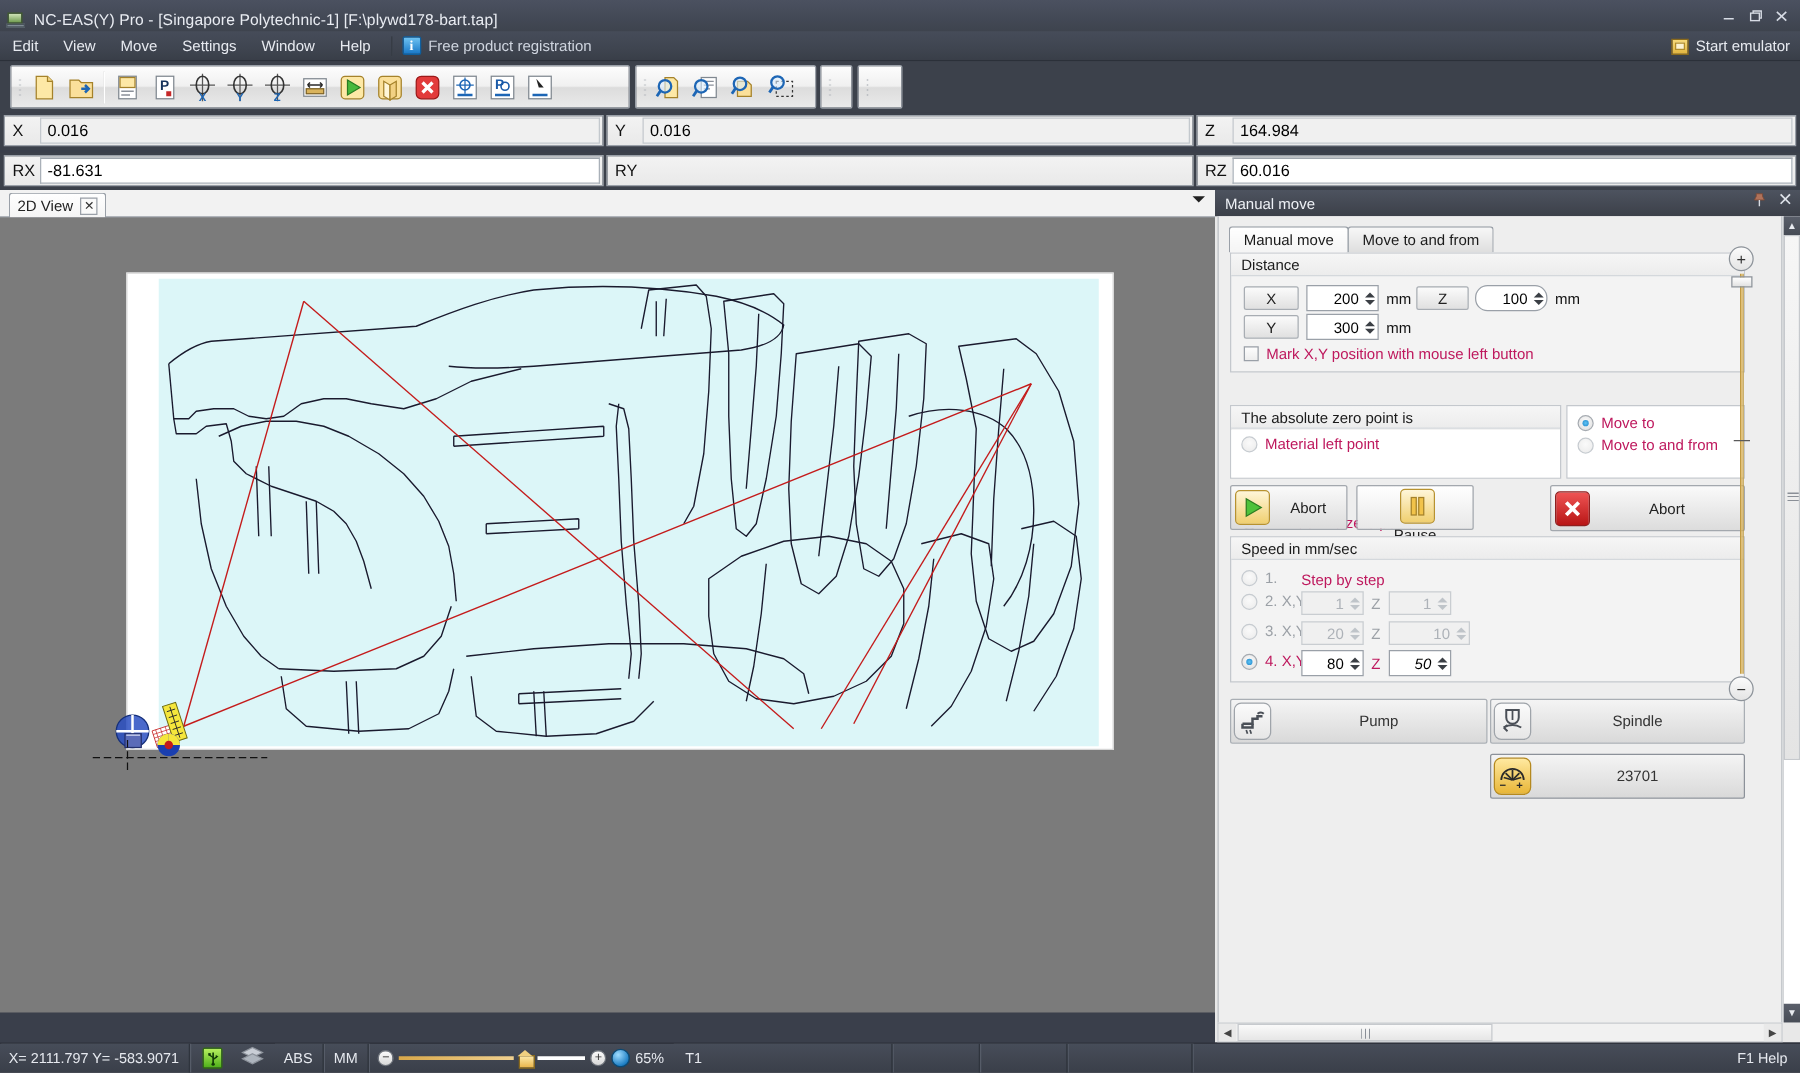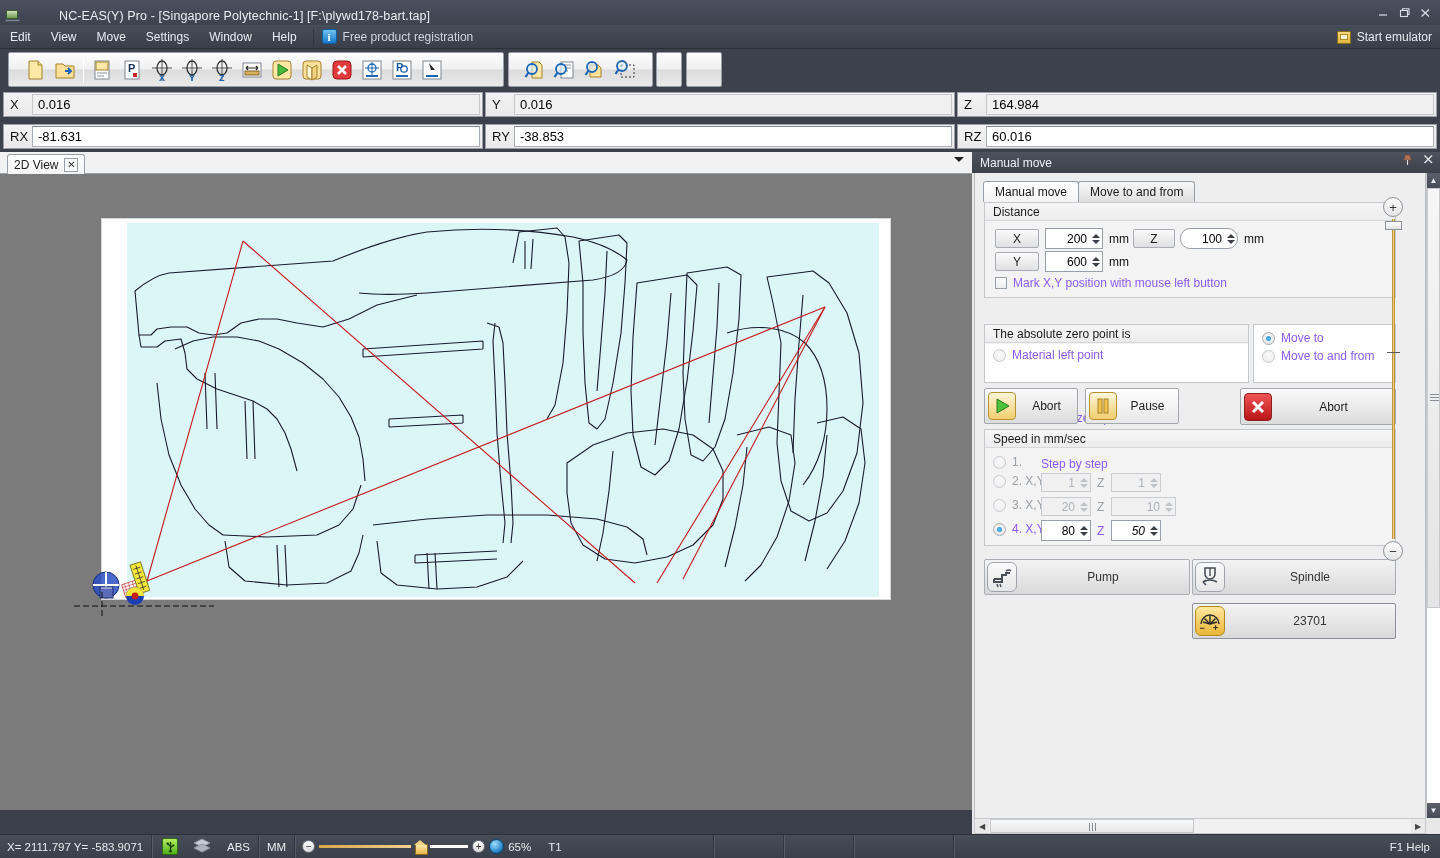--- a/index.html
+++ b/index.html
@@ -12,21 +12,21 @@
     background: #3a3f4b;
   }
   #app { position: relative; width: 1440px; height: 858px; }
 
   
   .titlebar {
     position: absolute; left: 0; top: 0; width: 1440px; height: 32px;
     background: linear-gradient(to bottom, #4b5160 0%, #434956 45%, #3b4049 100%);
     border-bottom: 1px solid #2c313a;
     display: flex; align-items: center;
-    color: #e9ecf2; font-size: 12.5px; gap: 32px;
+    color: #e9ecf2; font-size: 12.5px;
   }
   .title-icon {
     width: 16px; height: 14px; margin-left: 5px; margin-right: 6px;
     position: relative; flex: none;
   }
   .title-icon .mon {
     position: absolute; left: 1px; top: 1px; width: 12px; height: 9px;
     background: linear-gradient(to bottom,#cfe3b8,#6f9b4f); border: 1px solid #3f5a2c;
   }
   .title-icon .base {
@@ -279,21 +279,21 @@
   .radio {
     width: 13px; height: 13px; border-radius: 50%;
     border: 1px solid #a6abb1; background: radial-gradient(circle at 50% 40%,#fdfdfd,#dcdcdc);
     display:inline-block; position:relative; vertical-align:middle;
   }
   .radio.on:after {
     content:""; position:absolute; left:3px; top:3px; width:5px; height:5px;
     border-radius:50%; background: radial-gradient(circle,#5fc4f5,#1d84c8);
   }
   .radio.dim { border-color:#c6cbd0; background: radial-gradient(circle at 50% 40%,#fafafa,#eaeaea); }
-  .rowlabel { font-size: 12px; color:#8b5cf6; }
+  .rowlabel { font-size: 12px; color:#be185d; }
   .rowlabel.dim { color:#9ba0a6; }
 
   .bigbtn {
     background: linear-gradient(to bottom,#fafafa,#dcdcdc);
     border: 1px solid #a3a8ae; border-radius: 2px;
     display:flex; align-items:center;
     font-size: 12px; color:#222; position:relative;
   }
   .bigbtn .ico {
     width: 28px; height: 28px; margin: 2px 0 2px 3px;
@@ -610,21 +610,20 @@
     </div>
   </div>
 
   <div class="coordrow" style="top:122px;">
     <div class="coordcell" style="left:3px; width:480px;">
       <span class="lbl">RX</span>
       <span class="val">-81.631</span>
     </div>
     <div class="coordcell" style="left:485px; width:470px;">
       <span class="lbl">RY</span>
-      <span class="val">-38.853</span>
     </div>
     <div class="coordcell" style="left:957px; width:480px;">
       <span class="lbl">RZ</span>
       <span class="val">60.016</span>
     </div>
   </div>
 
   <div class="tabstrip">
     <div class="doctab">
       <span>2D View</span>
@@ -810,21 +809,21 @@
             <span class="sval">100</span>
             <span class="arrows">
                 <b class="up"></b>
                 <b class="dn"></b>
               </span>
           </div>
           <span class="unit" style="position:absolute; left:259px; top:10px;">mm</span>
 
           <div class="btnflat" style="position:absolute; left:10px; top:30px; width:44px; height:19px;">Y</div>
           <div class="spin" style="position:absolute; left:60px; top:29px; width:58px; height:21px;">
-            <span class="sval">600</span>
+            <span class="sval">300</span>
             <span class="arrows">
                 <b class="up"></b>
                 <b class="dn"></b>
               </span>
           </div>
           <span class="unit" style="position:absolute; left:124px; top:33px;">mm</span>
 
           <div style="position:absolute; left:10px; top:54px; display:flex; align-items:center; gap:6px;">
             <span class="chk"></span>
             <span class="rowlabel">Mark X,Y position with mouse left button</span>
@@ -859,21 +858,21 @@
 
       <div class="bigbtn" style="position:absolute; left:9px; top:215px; width:94px; height:36px;">
         <span class="ico">
           <svg width="20" height="20" viewBox="0 0 20 20">
               <polygon points="5,3 17,10 5,17" fill="#4ec23b" stroke="#2c7c21" stroke-width="1"></polygon>
             </svg>
         </span>
         <span class="cap">Abort</span>
       </div>
 
-      <div class="bigbtn" style="position:absolute; left:110px; top:215px; width:94px; height:36px; background:linear-gradient(to bottom,#ffffff,#e8e8e8);">
+      <div class="bigbtn" style="position:absolute; left:110px; top:215px; width:94px; height:36px; background:linear-gradient(to bottom,#ffffff,#e8e8e8);flex-direction:column;">
         <span class="ico">
           <svg width="20" height="20" viewBox="0 0 20 20">
             <rect x="5" y="3" width="4" height="14" fill="#f2c34a" stroke="#a5822a"></rect>
             <rect x="11" y="3" width="4" height="14" fill="#f2c34a" stroke="#a5822a"></rect>
           </svg>
         </span>
         <span class="cap">Pause</span>
       </div>
 
       <div class="bigbtn" style="position:absolute; left:265px; top:215px; width:156px; height:37px;">

